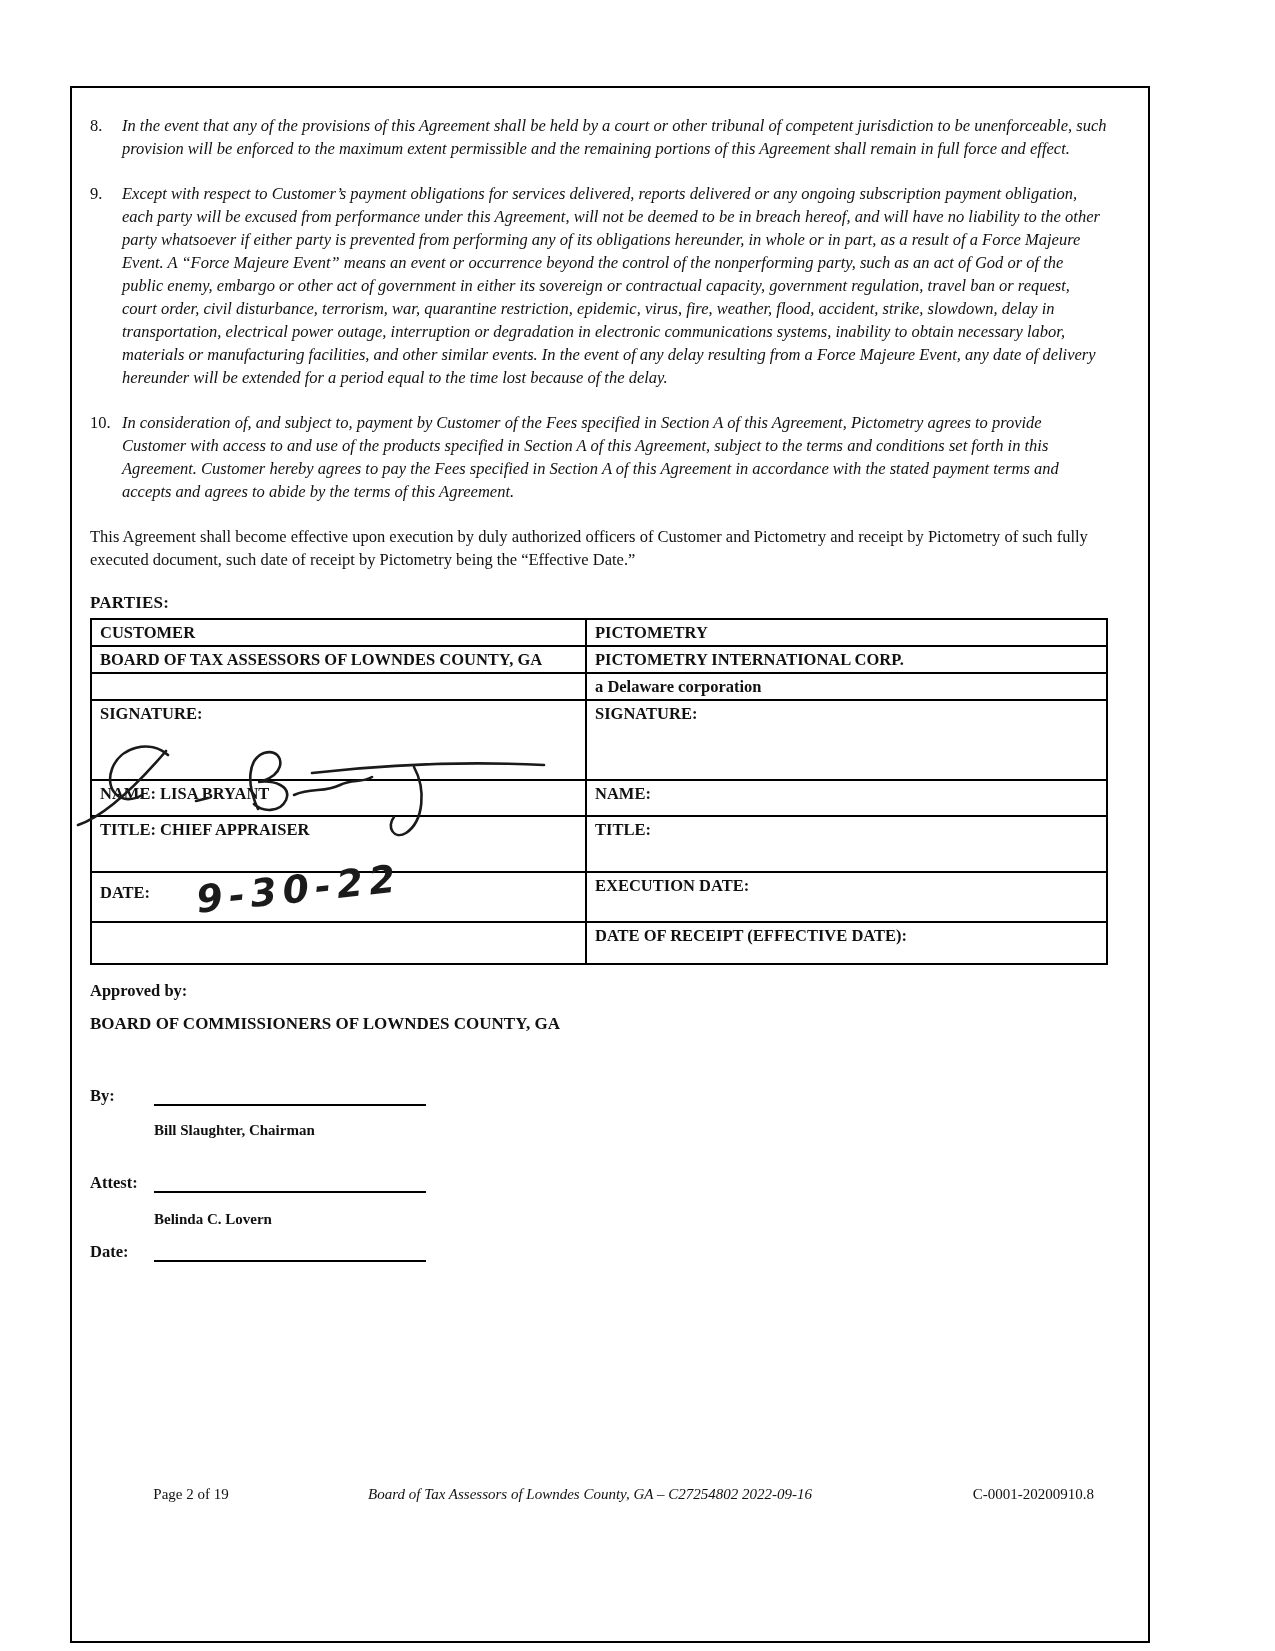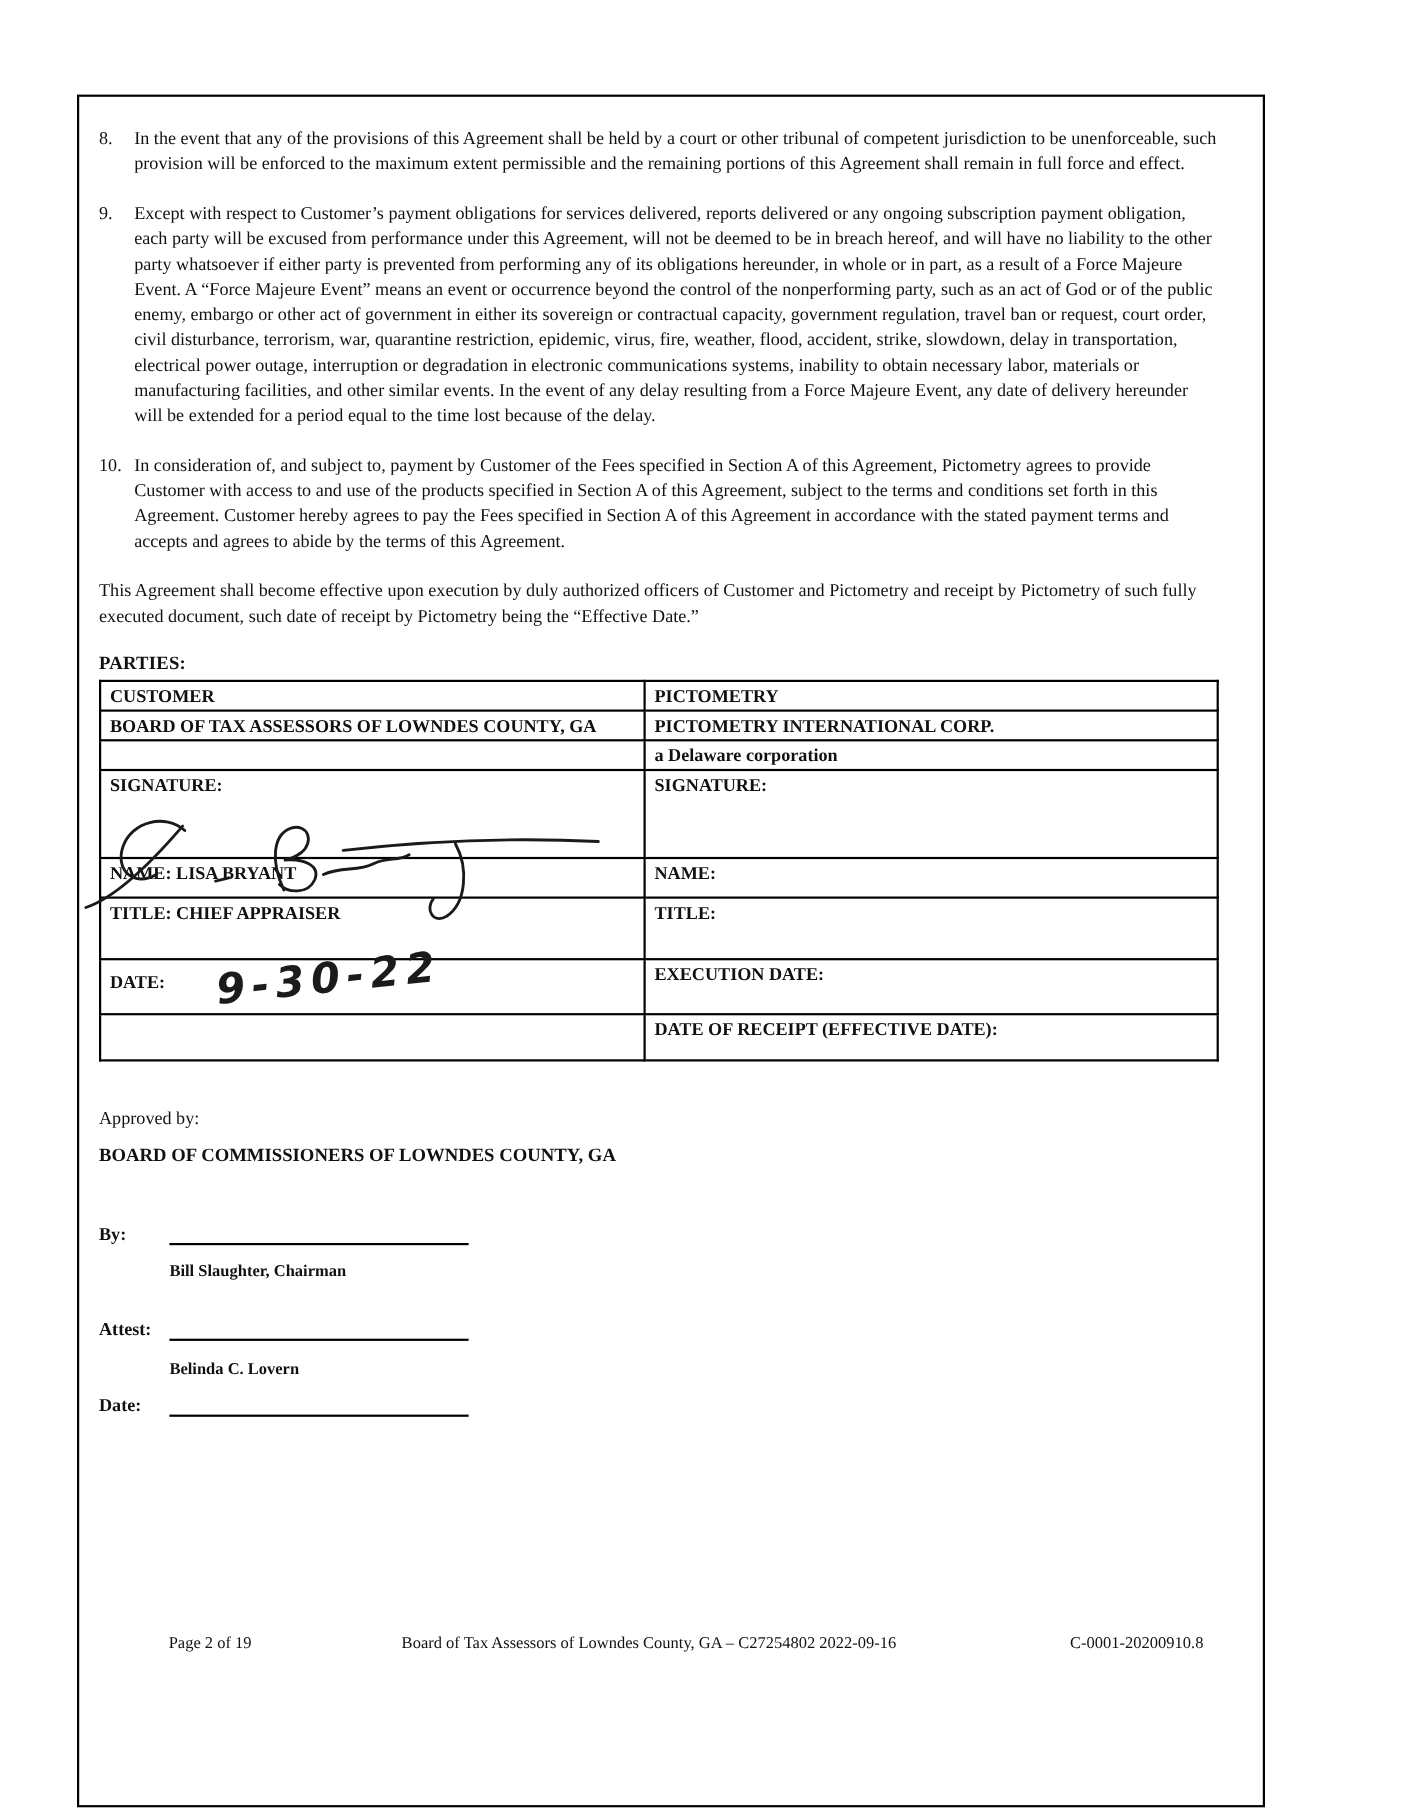--- a/index.html
+++ b/index.html
@@ -7,21 +7,21 @@
   body {
     width:1275px; height:1651px; position:relative;
     font-family:"Liberation Serif", serif; color:#111;
   }
   .border-box {
     position:absolute; left:70px; top:86px; width:1080px; height:1557px;
     border:2px solid #000; padding:26px 40px 0 18px; background:#fff;
   }
   .para { display:flex; margin-bottom:22px; font-size:16.5px; line-height:23px; }
   .para .num { flex:0 0 32px; }
-  .para .ptext { flex:1; }
+  .para .ptext { flex:1;font-style:italic; }
   .effective { font-size:16.5px; line-height:23px; margin-bottom:22px; }
   .parties-label { font-weight:bold; font-size:17px; margin-bottom:5px; letter-spacing:.2px; }
 
   table.parties { border-collapse:collapse; width:1018px; table-layout:fixed; }
   table.parties td {
     border:2px solid #000; vertical-align:top; padding:2px 8px;
     font-size:16.5px; line-height:21px; font-weight:bold;
   }
   td.normal { font-weight:normal; }
   .r-header td { height:26px; }
@@ -36,34 +36,34 @@
   .sig-cell { position:relative; overflow:visible; }
   .sig-svg { position:absolute; left:-20px; top:24px; width:480px; height:120px; z-index:2; pointer-events:none; }
 
   .date-cell { overflow:visible; white-space:nowrap; }
   .handwrite {
     display:inline-block; font-family:"DejaVu Sans", sans-serif; font-style:italic;
     font-size:38px; letter-spacing:6px; transform:rotate(-6deg);
     margin-left:46px; color:#1b1b1b; position:relative; top:4px; z-index:2;
   }
 
-  .approved { font-weight:normal; font-size:16.5px; margin-top:42px; }
+  .approved { font-weight:bold; font-size:16.5px; margin-top:16px; }
   .board { font-weight:bold; font-size:17px; margin-top:13px; }
   .sign-row { display:flex; align-items:flex-end; font-weight:bold; font-size:16.5px; }
   .sign-row .lbl { width:64px; }
   .sign-row .line { width:272px; border-bottom:2px solid #000; height:20px; }
   .row-by { margin-top:52px; }
   .row-attest { margin-top:34px; }
   .row-date { margin-top:14px; }
   .sign-name { font-weight:bold; font-size:15px; margin:16px 0 0 64px; }
   .name-belinda { margin-top:18px; }
 
   .footer { position:absolute; top:1398px; left:14px; width:1008px; display:flex; font-size:15px; }
   .footer .f-left { width:210px; text-align:center; }
-  .footer .f-center { flex:1; text-align:center; }
+  .footer .f-center { flex:1; text-align:center;font-style:italic; }
   .footer .f-right { width:210px; text-align:right; }
 </style>
 </head>
 <body>
 
 <div class="border-box">
 
   <div class="para">
     <span class="num">8.</span>
     <div class="ptext">In the event that any of the provisions of this Agreement shall be held by a court or other tribunal of competent jurisdiction to be unenforceable, such provision will be enforced to the maximum extent permissible and the remaining portions of this Agreement shall remain in full force and effect.</div>

